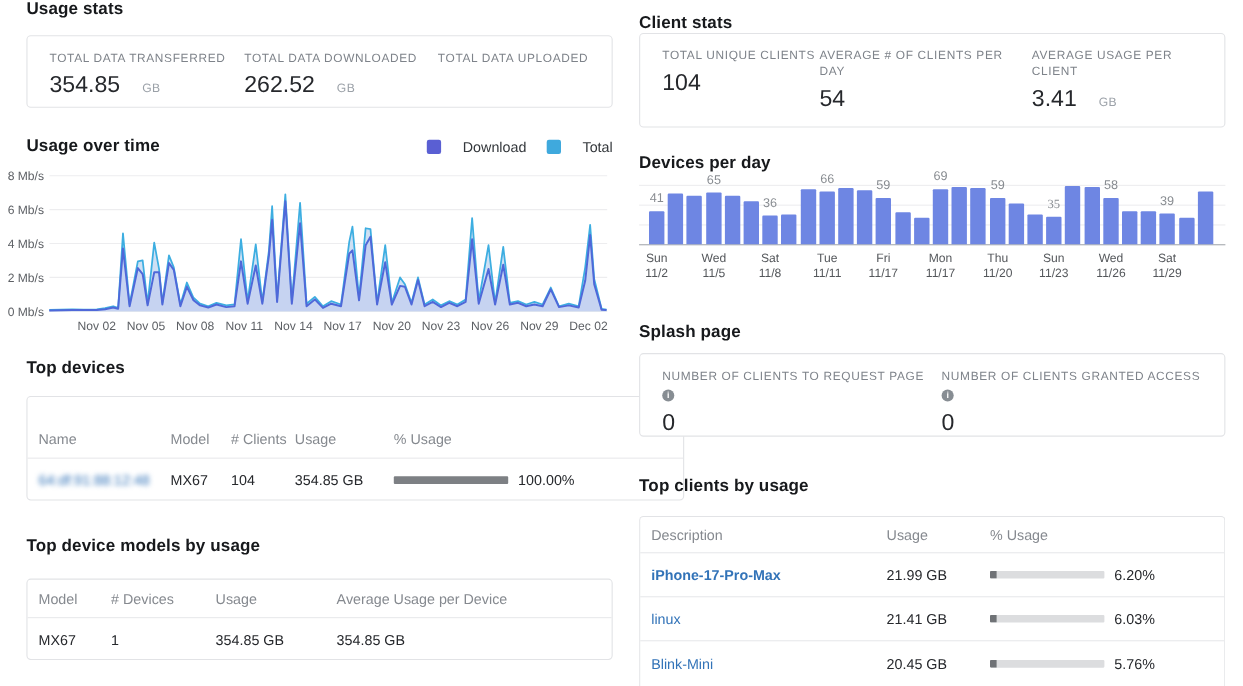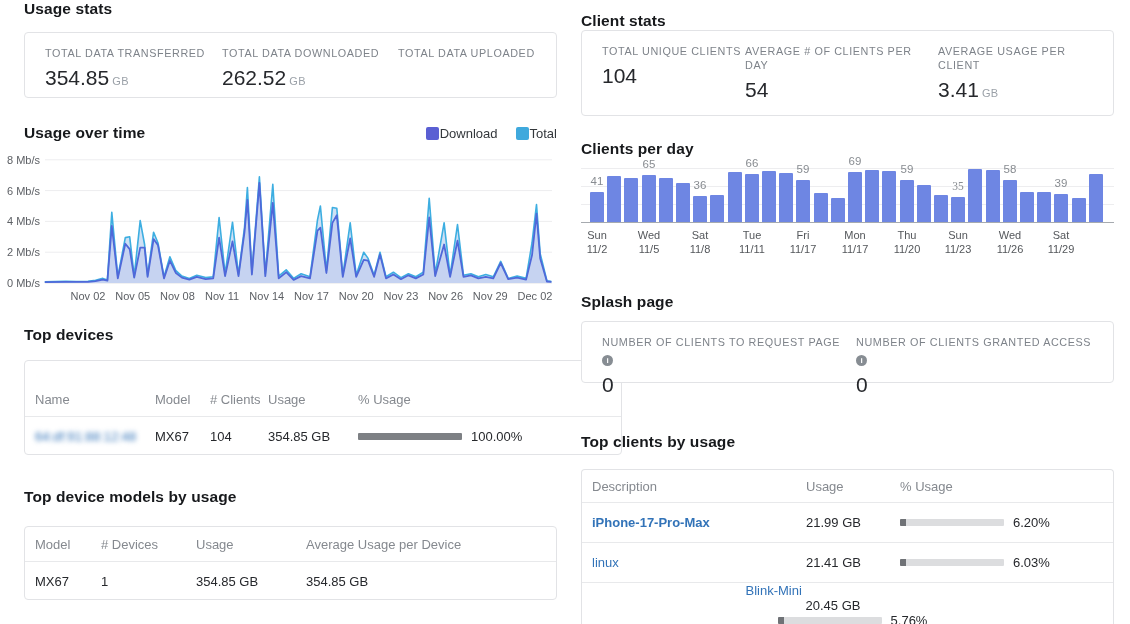--- a/index.html
+++ b/index.html
@@ -10,33 +10,33 @@
   #col-right { left:581px; width:533px; }
   .abs { position:absolute; }
   .section-title { font-size:15.5px; font-weight:700; color:#17191c; letter-spacing:.1px; }
   .card { position:absolute; background:#fff; border:1px solid #e2e3e6; border-radius:4px; }
 
   
   .stat-row { display:flex; }
   .stat { flex:0 0 auto; }
   .stat-label { font-size:10.8px; color:#7e838a; letter-spacing:.6px; line-height:14px; }
   .stat-value { font-size:21px; color:#26282c; margin-top:5px; line-height:26px; }
-  .stat-unit { font-size:11px; color:#9ba1a8; margin-left:3px; letter-spacing:.4px; }
+  .stat-unit { font-size:11px; color:#9ba1a8; margin-left:20px; letter-spacing:.4px; }
   #usage-stats-card  .stat:nth-child(1){width:177px} #usage-stats-card  .stat:nth-child(2){width:176px}
   #client-stats-card .stat:nth-child(1){width:143px} #client-stats-card .stat:nth-child(2){width:193px}
   #client-stats-card .stat-label { max-width:170px; }
   #splash-card .stat:nth-child(1){width:254px}
   .info-icon { display:inline-flex; align-items:center; justify-content:center;
     width:11px; height:11px; border-radius:50%; background:#878d93; color:#fff;
     font-size:8px; font-weight:700; font-style:normal; margin-top:5px; cursor:pointer; }
 
   
   #usage-over-time-head { display:flex; justify-content:space-between; align-items:center; width:100%; }
   .legend { display:flex; gap:18px; align-items:center; }
-  .legend-item { display:flex; gap:1px; align-items:center; cursor:pointer; }
+  .legend-item { display:flex; gap:20px; align-items:center; cursor:pointer; }
   .legend-swatch { width:13px; height:13px; border-radius:2px; }
   .legend-label { font-size:13px; color:#33373b; }
 
   
   #clients-bar-chart { position:absolute; width:533px; }
   .grid-h { position:absolute; left:0; width:533px; height:1px; background:#ededef; }
   .baseline { position:absolute; left:0; width:533px; height:1px; background:#a6aaaf; }
   .cbar { position:absolute; background:#6e86e3; border-radius:1px 1px 0 0; }
   .cbar-label { position:absolute; width:34px; text-align:center; font-size:11.5px; color:#888c91; }
   .ctick { position:absolute; width:46px; text-align:center; font-size:11px; color:#54575b; line-height:13.5px; }
@@ -169,21 +169,21 @@
           <div class="stat-label">AVERAGE # OF CLIENTS PER DAY</div>
           <div class="stat-value">54</div>
         </div>
         <div class="stat">
           <div class="stat-label">AVERAGE USAGE PER CLIENT</div>
           <div class="stat-value">3.41<span class="stat-unit">GB</span></div>
         </div>
       </div>
   </div>
 
-  <div class="abs section-title" style="top:140px;left:0;">Clients per day</div>
+  <div class="abs section-title" style="top:140px;left:0;">Devices per day</div>
   <div id="clients-bar-chart" style="top:164px;left:0;height:88px;">
       <div class="grid-h" style="top: 40px;"></div>
       <div class="grid-h" style="top: 22px;"></div>
       <div class="grid-h" style="top: 4px;"></div>
       <div class="baseline" style="top: 58px;"></div>
       <div class="cbar" style="left: 9px; width: 14px; top: 28px; height: 30px;"></div>
       <div class="cbar-label" style="left: -1px; top: 11px;">41</div>
       <div class="cbar" style="left: 26px; width: 14px; top: 12px; height: 46px;"></div>
       <div class="cbar" style="left: 43px; width: 14px; top: 14px; height: 44px;"></div>
       <div class="cbar" style="left: 61px; width: 14px; top: 11px; height: 47px;"></div>
@@ -258,21 +258,21 @@
         <div>Wed</div>
         <div>11/26</div>
       </div>
       <div class="ctick" style="left: 457px; top: 65px;">
         <div>Sat</div>
         <div>11/29</div>
       </div>
     </div>
 
   <div class="abs section-title" style="top:293px;left:0;">Splash page</div>
-  <div class="card" id="splash-card" style="top:321px;left:0;width:533px;height:62px;padding:13px 0 0 20px;">
+  <div class="card" id="splash-card" style="top:321px;left:0;width:533px;height:76px;padding:13px 0 0 20px;">
     <div class="stat-row">
         <div class="stat"><div class="stat-label">NUMBER OF CLIENTS TO REQUEST PAGE</div><span class="info-icon">i</span><div class="stat-value">0</div></div>
         <div class="stat"><div class="stat-label">NUMBER OF CLIENTS GRANTED ACCESS</div><span class="info-icon">i</span><div class="stat-value">0</div></div>
       </div>
   </div>
 
   <div class="abs section-title" style="top:433px;left:0;">Top clients by usage</div>
   <div class="card" id="top-clients-card" style="top:469px;left:0;width:533px;height:170px;border-bottom:none;border-radius:4px 4px 0 0;">
       <div class="t-head" style="height: 33px; align-items: center; padding-left: 10px;">
         <div class="t-cell" style="width: 214px;">Description</div>
@@ -292,21 +292,21 @@
       <div class="t-row" style="height: 40px; padding-left: 10px;">
         <div class="t-cell" style="width: 214px;"><a class="cell-link">linux</a></div>
         <div class="t-cell" style="width: 94px;">21.41 GB</div>
         <div class="pct-cell">
           <span class="pbar-track">
             <span class="pbar-fill" style="width: 6px;"></span>
           </span>
           <span>6.03%</span>
         </div>
       </div>
-      <div class="t-row" style="height: 40px; padding-left: 10px; flex-direction: column;">
+      <div class="t-row" style="height: 40px; padding-left: 10px;">
         <div class="t-cell" style="width: 214px;"><a class="cell-link">Blink-Mini</a></div>
         <div class="t-cell" style="width: 94px;">20.45 GB</div>
         <div class="pct-cell">
           <span class="pbar-track">
             <span class="pbar-fill" style="width: 6px;"></span>
           </span>
           <span>5.76%</span>
         </div>
       </div>
     </div>

